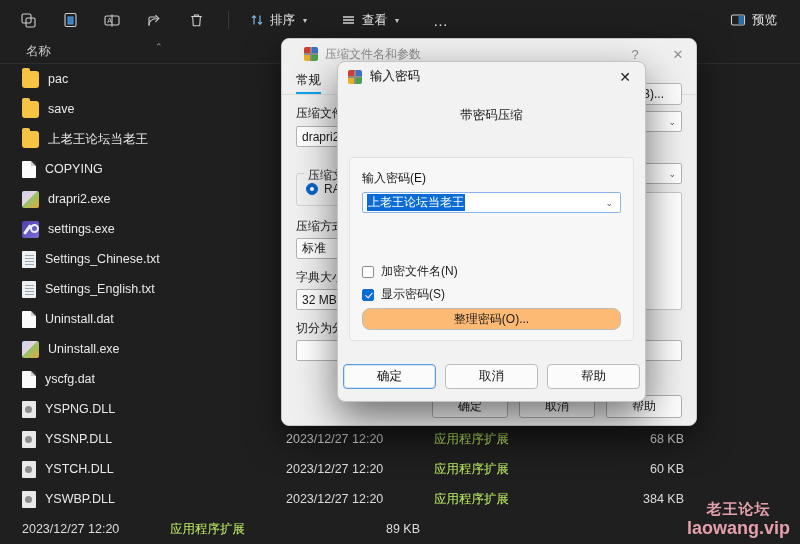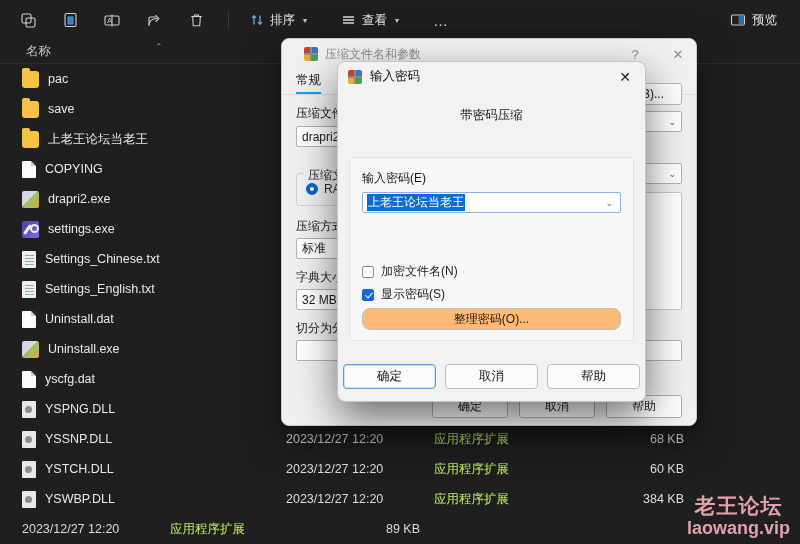--- a/index.html
+++ b/index.html
@@ -92,21 +92,21 @@
   .ico-set:after{
     content:""; position:absolute; left:8px; top:3px; width:5px; height:5px;
     border:2px solid #eef0ff; border-radius:50%; background:transparent;
   }
 
   
   #watermark {
     position:absolute; right:10px; bottom:6px; text-align:center;
     color:#e3a0ab; line-height:1.12; pointer-events:none; z-index:5;
   }
-  #watermark .wm1 { font-size:21px; font-weight:bold; letter-spacing:1px; }
+  #watermark .wm1 { font-size:15px; font-weight:bold; letter-spacing:1px; }
   #watermark .wm2 { font-size:18px; font-weight:bold; }
 
   
   #rarDlg {
     position:absolute; left:281px; top:38px; width:416px; height:388px;
     background:#f0f0f0; border-radius:8px; border:1px solid #c9c9c9;
     box-shadow:0 12px 34px rgba(0,0,0,.55);
     font-size:12px; color:#2b2b2b; overflow:hidden; z-index:10;
   }
   #rarDlg .title {

